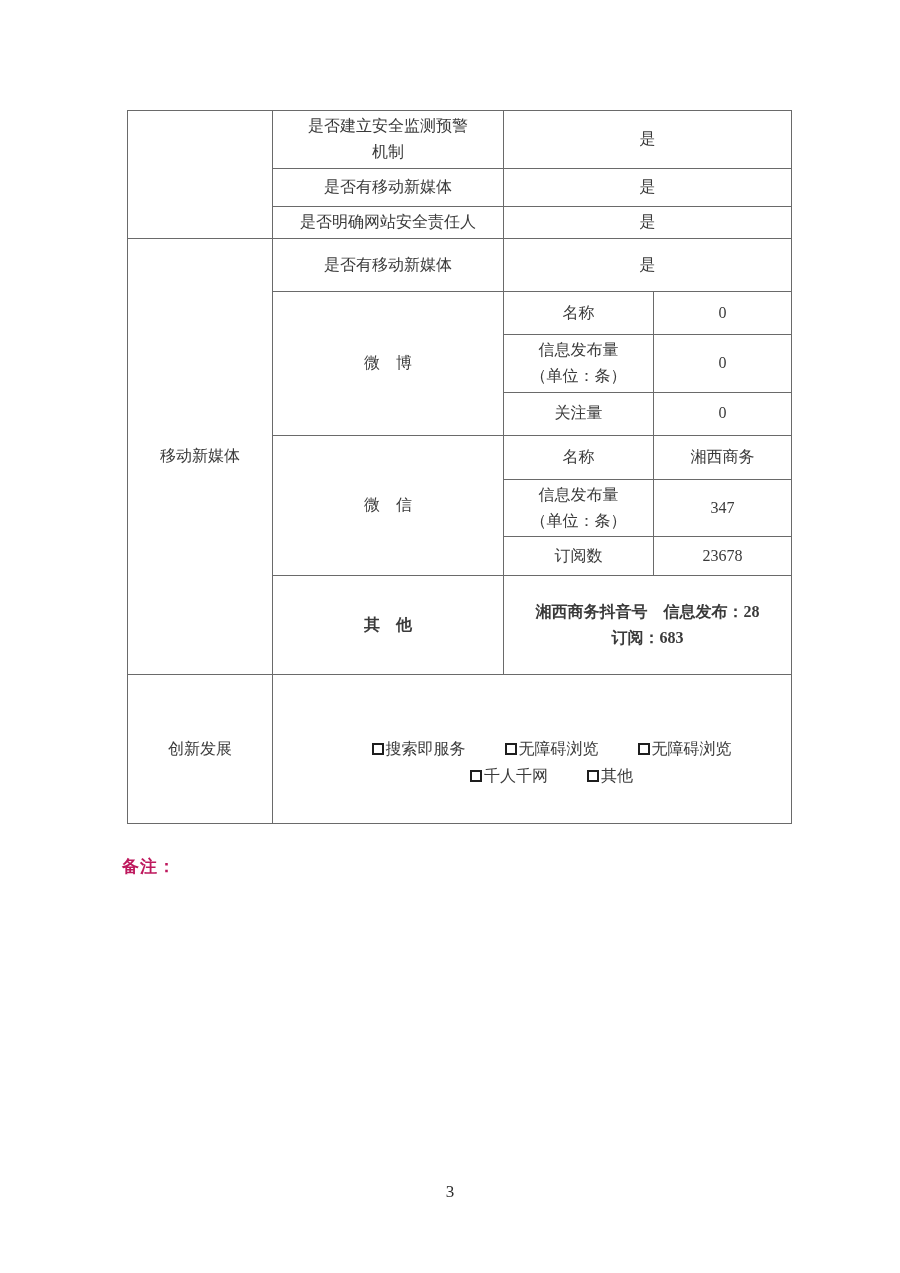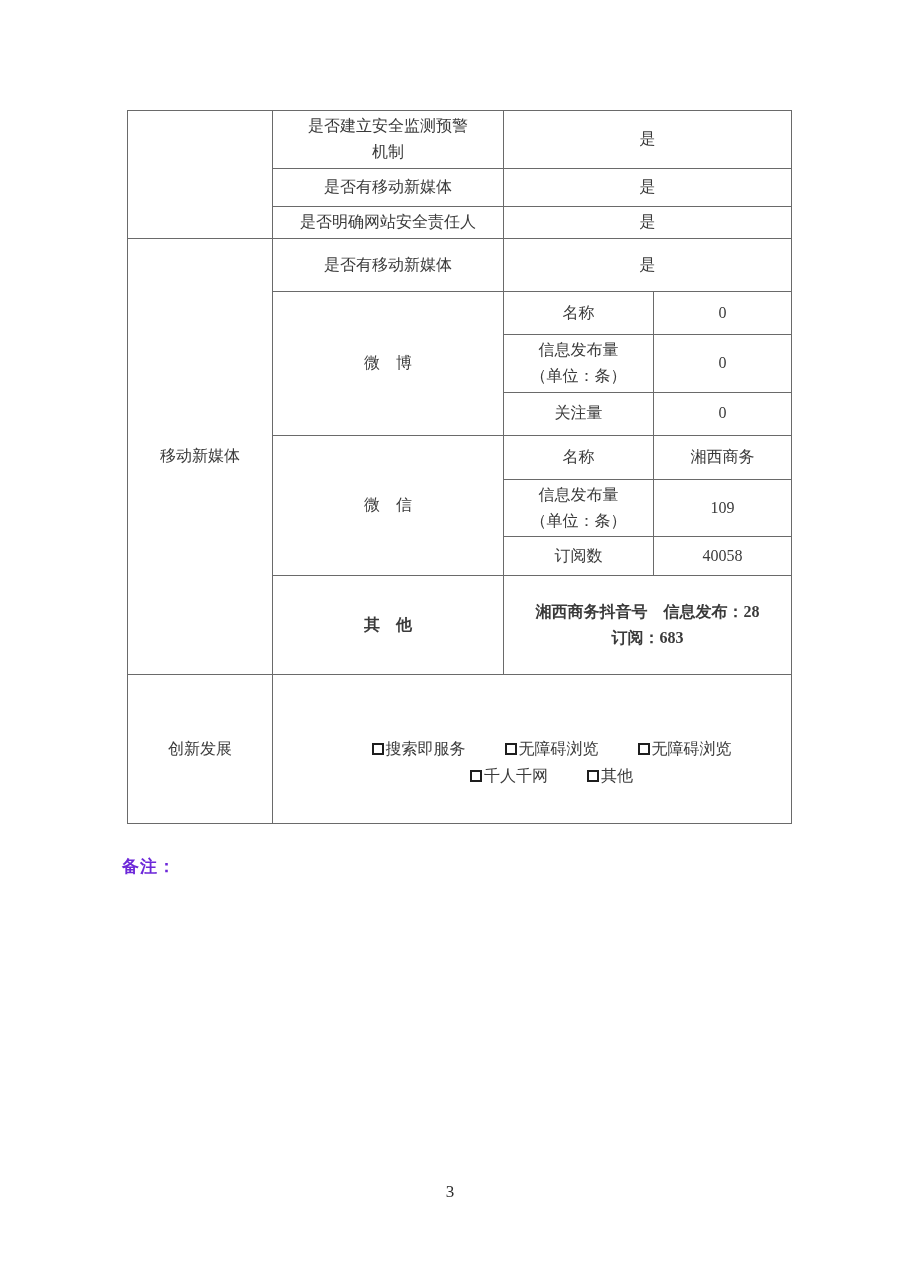--- a/index.html
+++ b/index.html
@@ -56,21 +56,21 @@
     vertical-align: -1px;
     margin-right: 2px;
     background: #ffffff;
   }
   .notes {
     position: absolute;
     left: 122px;
     top: 855px;
     font-size: 17px;
     font-weight: bold;
-    color: #6d28d9;
+    color: #be185d;
     letter-spacing: 1px;
   }
   .pagenum {
     position: absolute;
     left: 0;
     top: 1182px;
     width: 900px;
     text-align: center;
     font-size: 17px;
     color: #2e2e2e;
@@ -132,26 +132,26 @@
 
     <tr class="h44">
       <td rowspan="3">微　信</td>
       <td>名称</td>
       <td>湘西商务</td>
     </tr>
 
     <tr class="h53">
       <td>信息发布量
 （单位：条）</td>
-      <td>109</td>
+      <td>347</td>
     </tr>
 
     <tr class="h39">
       <td>订阅数</td>
-      <td>40058</td>
+      <td>23678</td>
     </tr>
 
     <tr class="h99">
       <td>其　他</td>
       <td colspan="2">湘西商务抖音号　信息发布：28
 订阅：683</td>
     </tr>
 
     <tr class="h149">
       <td>创新发展</td>

